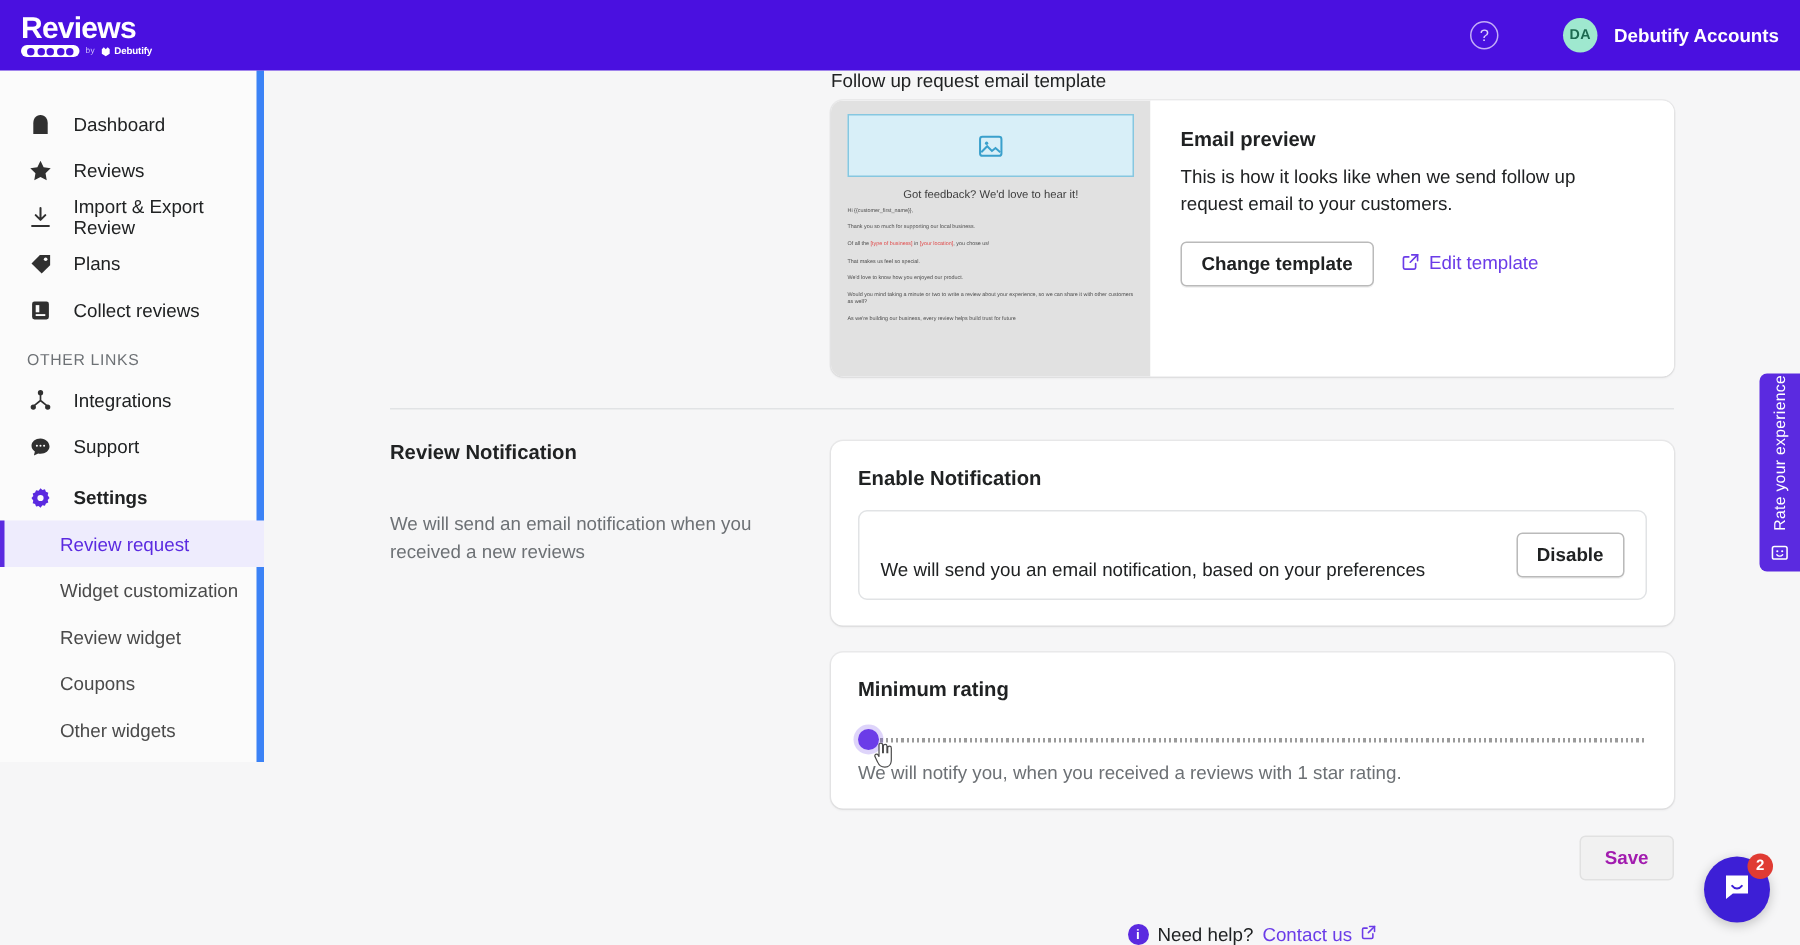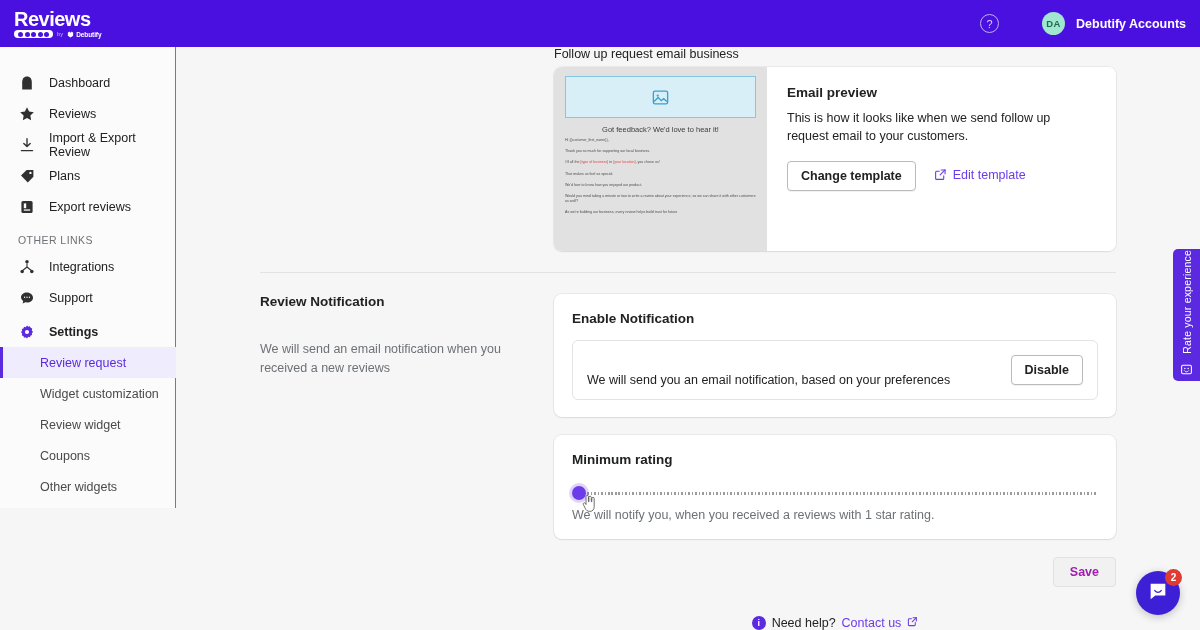--- a/index.html
+++ b/index.html
@@ -43,21 +43,21 @@
   .avatar {
     width: 23px; height: 23px; border-radius: 50%; background: #9fe8cf;
     color: #1d6a50; font-size: 9.5px; font-weight: 700;
     display: flex; align-items: center; justify-content: center; letter-spacing: .3px; margin-left: 32px;
   }
   .acct-name { color: #ffffff; font-size: 12.5px; font-weight: 600; }
 
   
   .sidebar {
     position: absolute; top: 47px; left: 0; width: 176px; height: 461px;
-    background: #fbfbfb; border-right: 1px solid #3b82f6;
+    background: #fbfbfb; border-right: 5px solid #3b82f6;
     padding-top: 20px; z-index: 30;
   }
   .nav-item {
     display: flex; align-items: center; gap: 14px;
     padding: 0 12px 0 18px; height: 31px; cursor: pointer;
     font-size: 12.5px; color: #202223; font-weight: 400;
   }
   .nav-icon { width: 17px; height: 17px; display:flex; align-items:center; justify-content:center; flex:0 0 17px; }
   .nav-icon svg { display: block; }
   .section-label {
@@ -271,21 +271,21 @@
   </div>
 
   <div class="nav-item">
     <span class="nav-icon">
       <svg width="16" height="16" viewBox="0 0 20 20">
         <rect x="3" y="2.5" width="14" height="15" rx="2" fill="#303030"></rect>
         <rect x="6" y="5.5" width="3" height="6" fill="#fbfbfb"></rect>
         <rect x="6" y="13" width="8" height="1.6" fill="#fbfbfb"></rect>
       </svg>
     </span>
-    <span>Export reviews</span>
+    <span>Collect reviews</span>
   </div>
 
   <div class="section-label">OTHER LINKS</div>
 
   <div class="nav-item">
     <span class="nav-icon">
       <svg width="16" height="16" viewBox="0 0 20 20">
         <circle cx="10" cy="3.5" r="2.2" fill="#303030"></circle>
         <circle cx="4" cy="15.5" r="2.2" fill="#303030"></circle>
         <circle cx="16" cy="15.5" r="2.2" fill="#303030"></circle>
@@ -334,21 +334,21 @@
     </div>
   </div>
 </div>
 
 <div class="main">
   <div class="content">
 
     <div class="sect-top">
       <div class="left-col"></div>
       <div class="right-col">
-        <div class="tpl-label">Follow up request email business</div>
+        <div class="tpl-label">Follow up request email template</div>
         <div class="card tpl-card">
 
           <div class="tpl-preview">
             <div class="tpl-img">
               <svg width="19" height="19" viewBox="0 0 24 24" fill="none" stroke="#3aa0cc" stroke-width="1.7">
                 <rect x="3" y="4" width="18" height="16" rx="2"></rect>
                 <circle cx="8.5" cy="9.5" r="1.4" fill="#3aa0cc" stroke="none"></circle>
                 <path d="M4 17l5-5 4 4 3-2.5 4 3.5"></path>
               </svg>
             </div>

